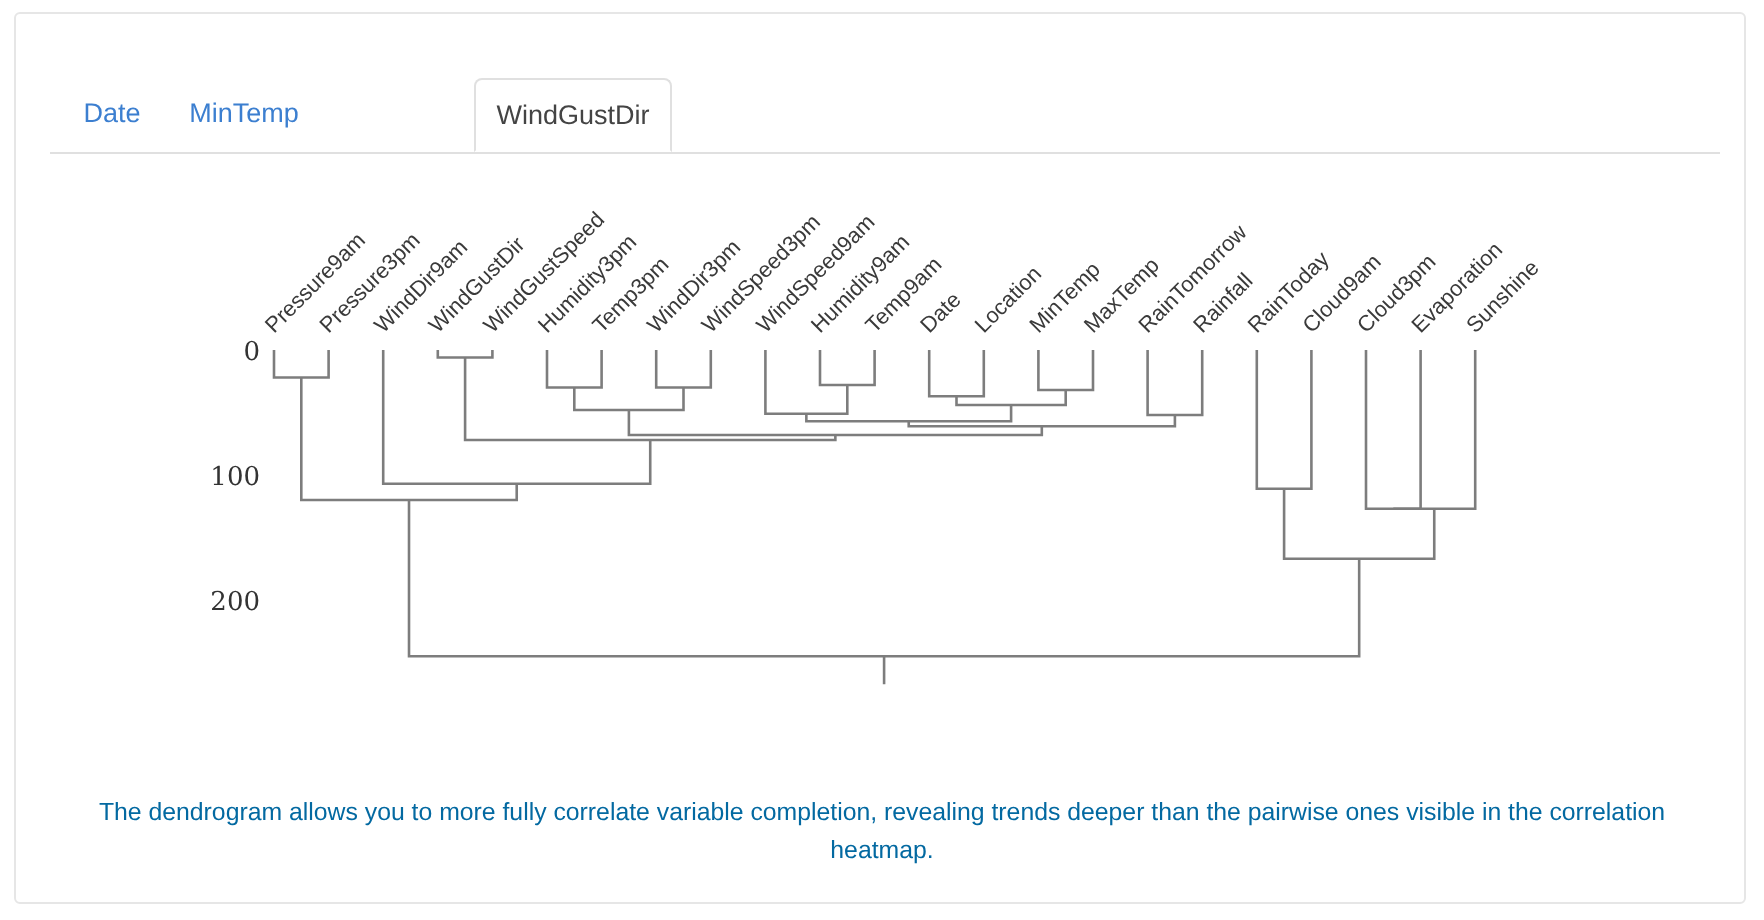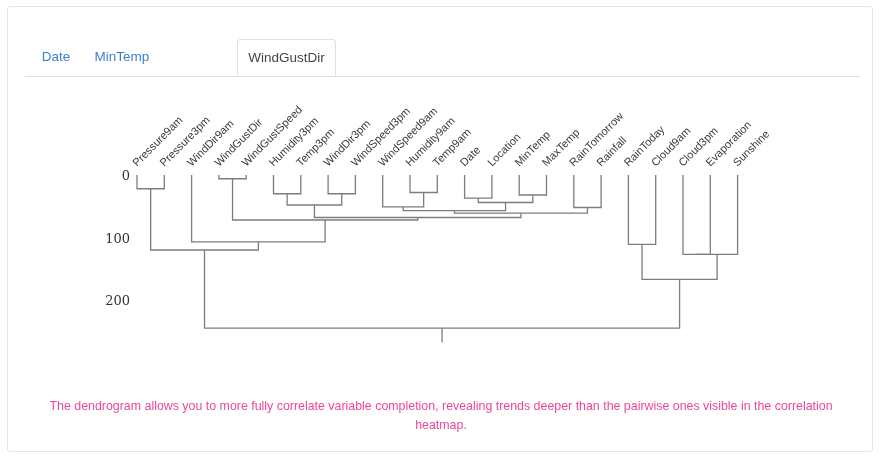--- a/index.html
+++ b/index.html
@@ -33,21 +33,21 @@
   }
   
   #plot{position:absolute;left:12px;top:72px;width:842px;height:290px;}
   #plot svg{display:block;}
   .axlabel{font-family:"DejaVu Serif", serif;font-size:13px;fill:#333333;}
   .leaflabel{font-family:"Liberation Sans", sans-serif;font-size:11px;fill:#3a3a3a;}
   .link{fill:none;stroke:#7d7d7d;stroke-width:1.3;}
   
   #caption{
     position:absolute;left:40px;top:390px;width:786px;
-    text-align:center;font-size:12.4px;color:#ec4899;line-height:19px;
+    text-align:center;font-size:12.4px;color:#0369a1;line-height:19px;
   }
 </style>
 </head>
 <body>
 
 <div id="panel">
 
   <div id="tabbar">
     <div id="tabline"></div>
   <div class="tab" style="left: 17px; width: 62px;">Date</div>

